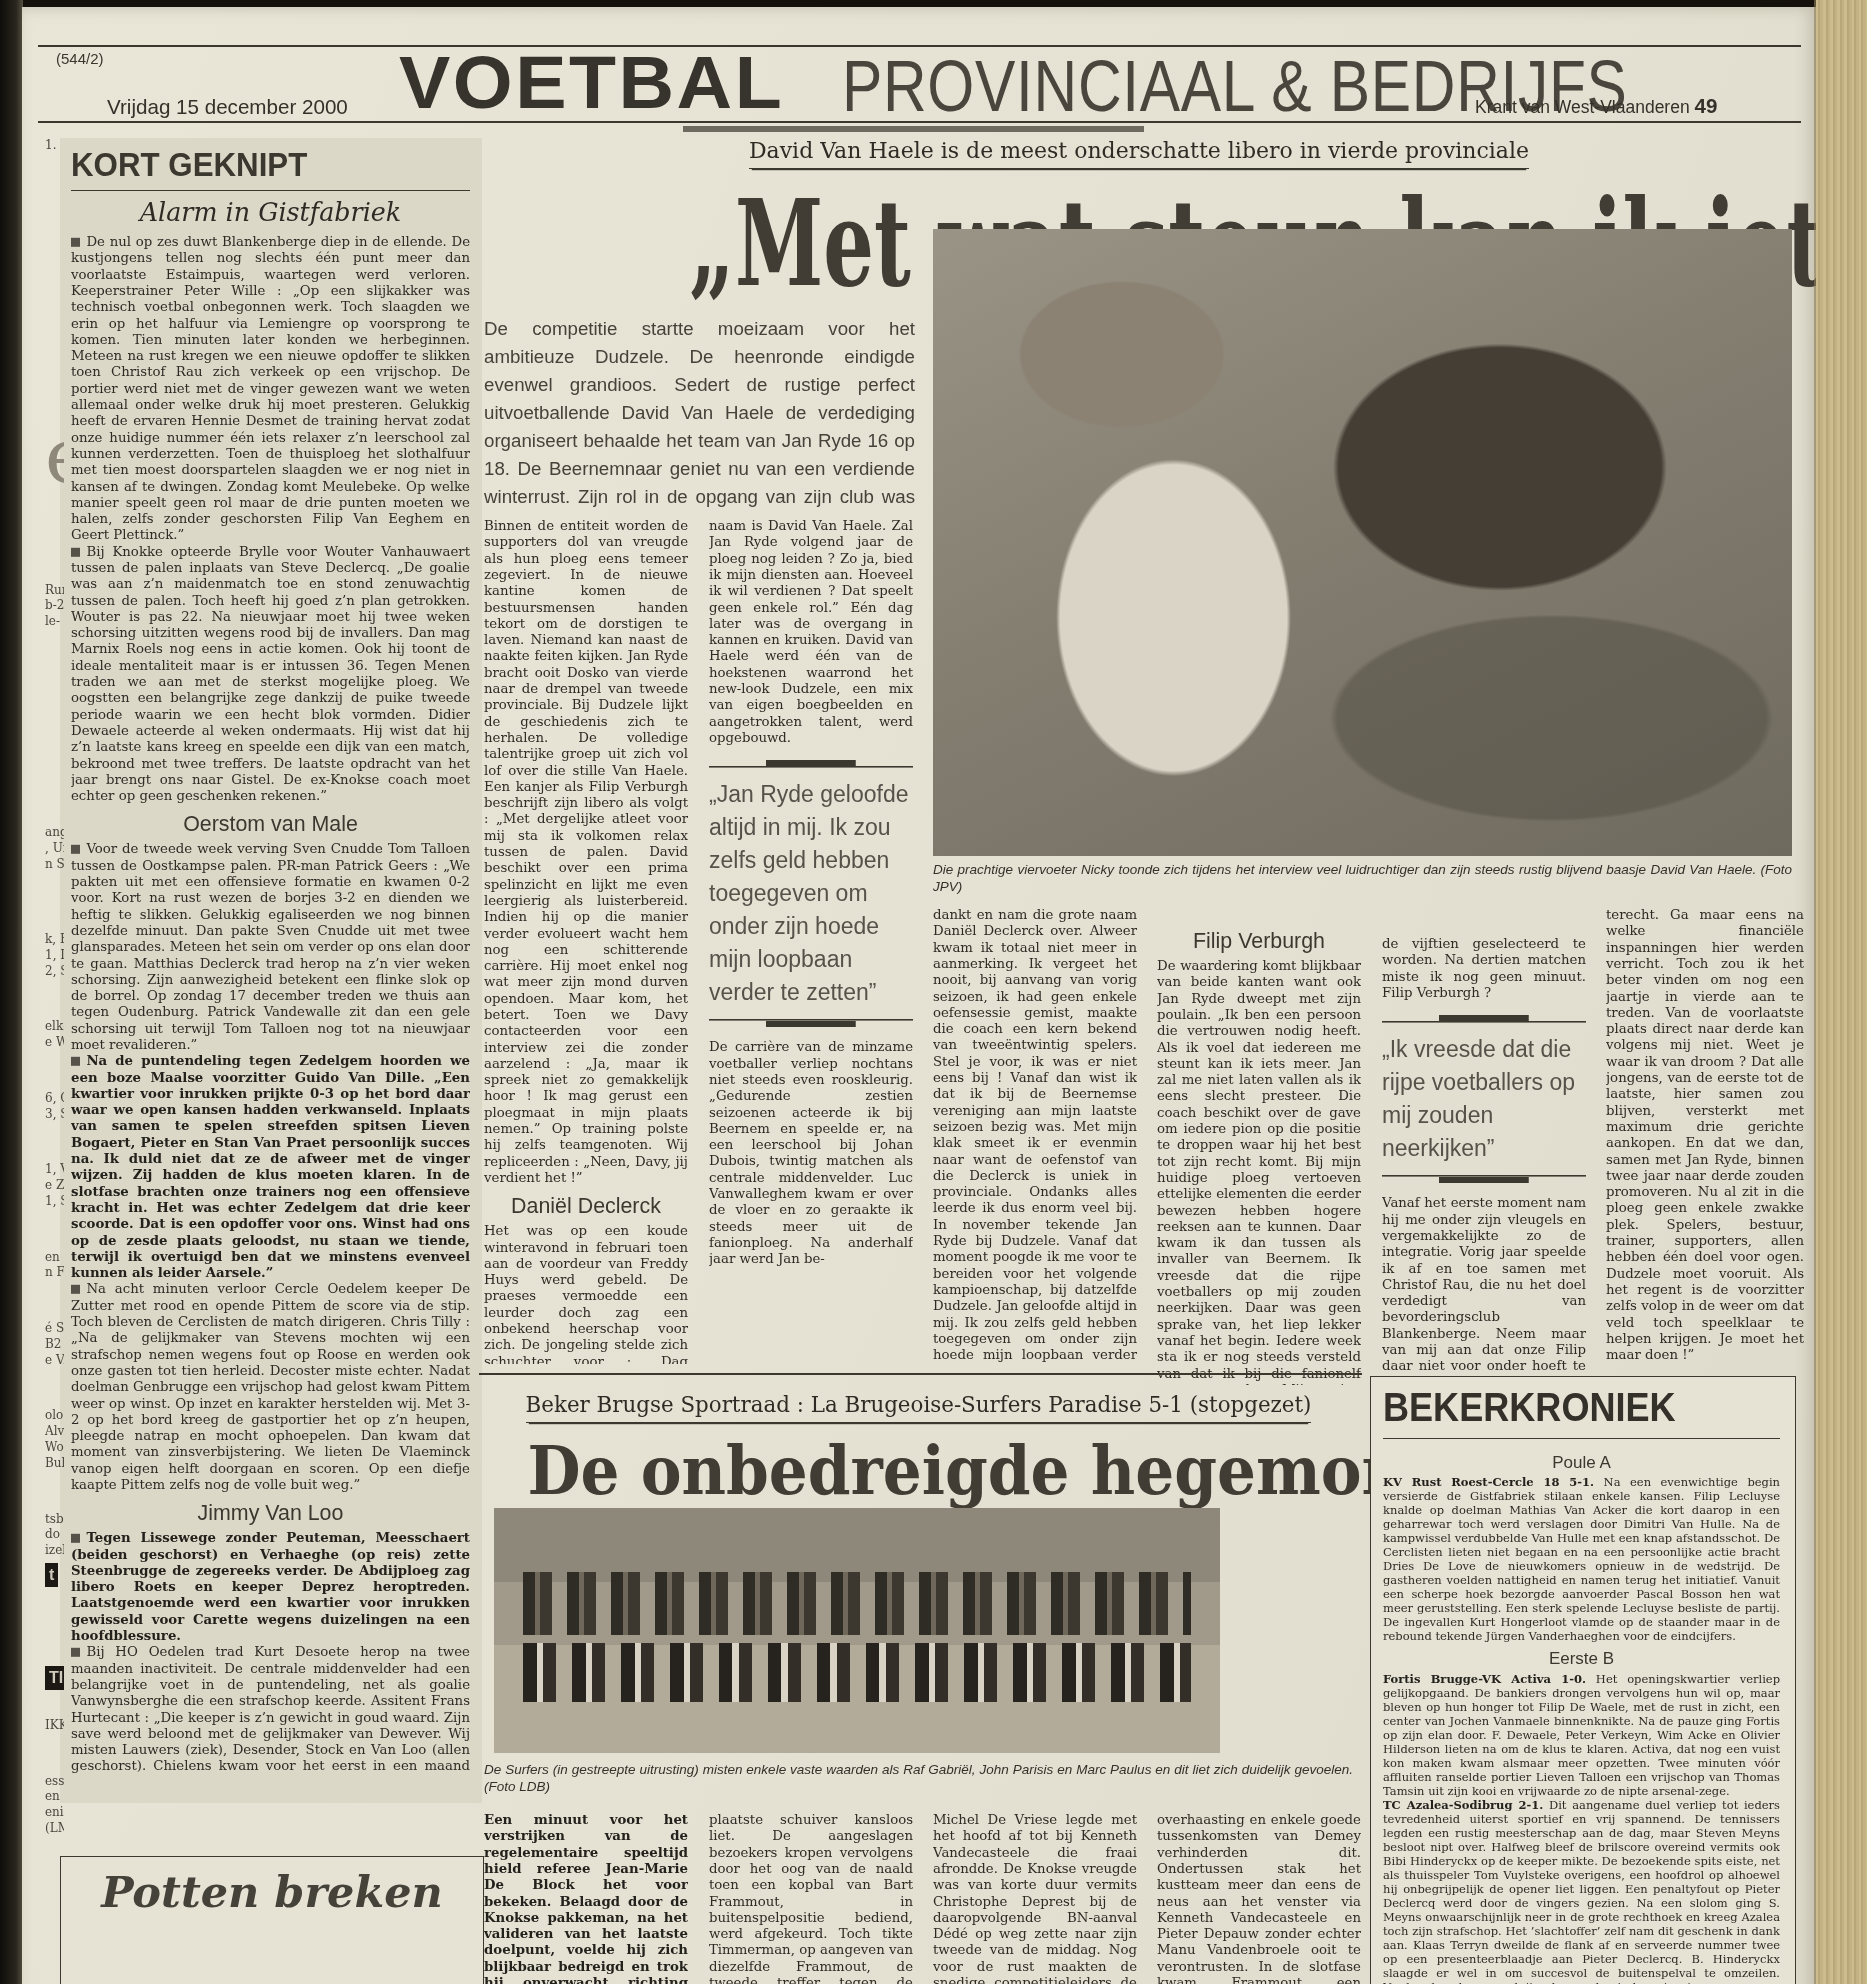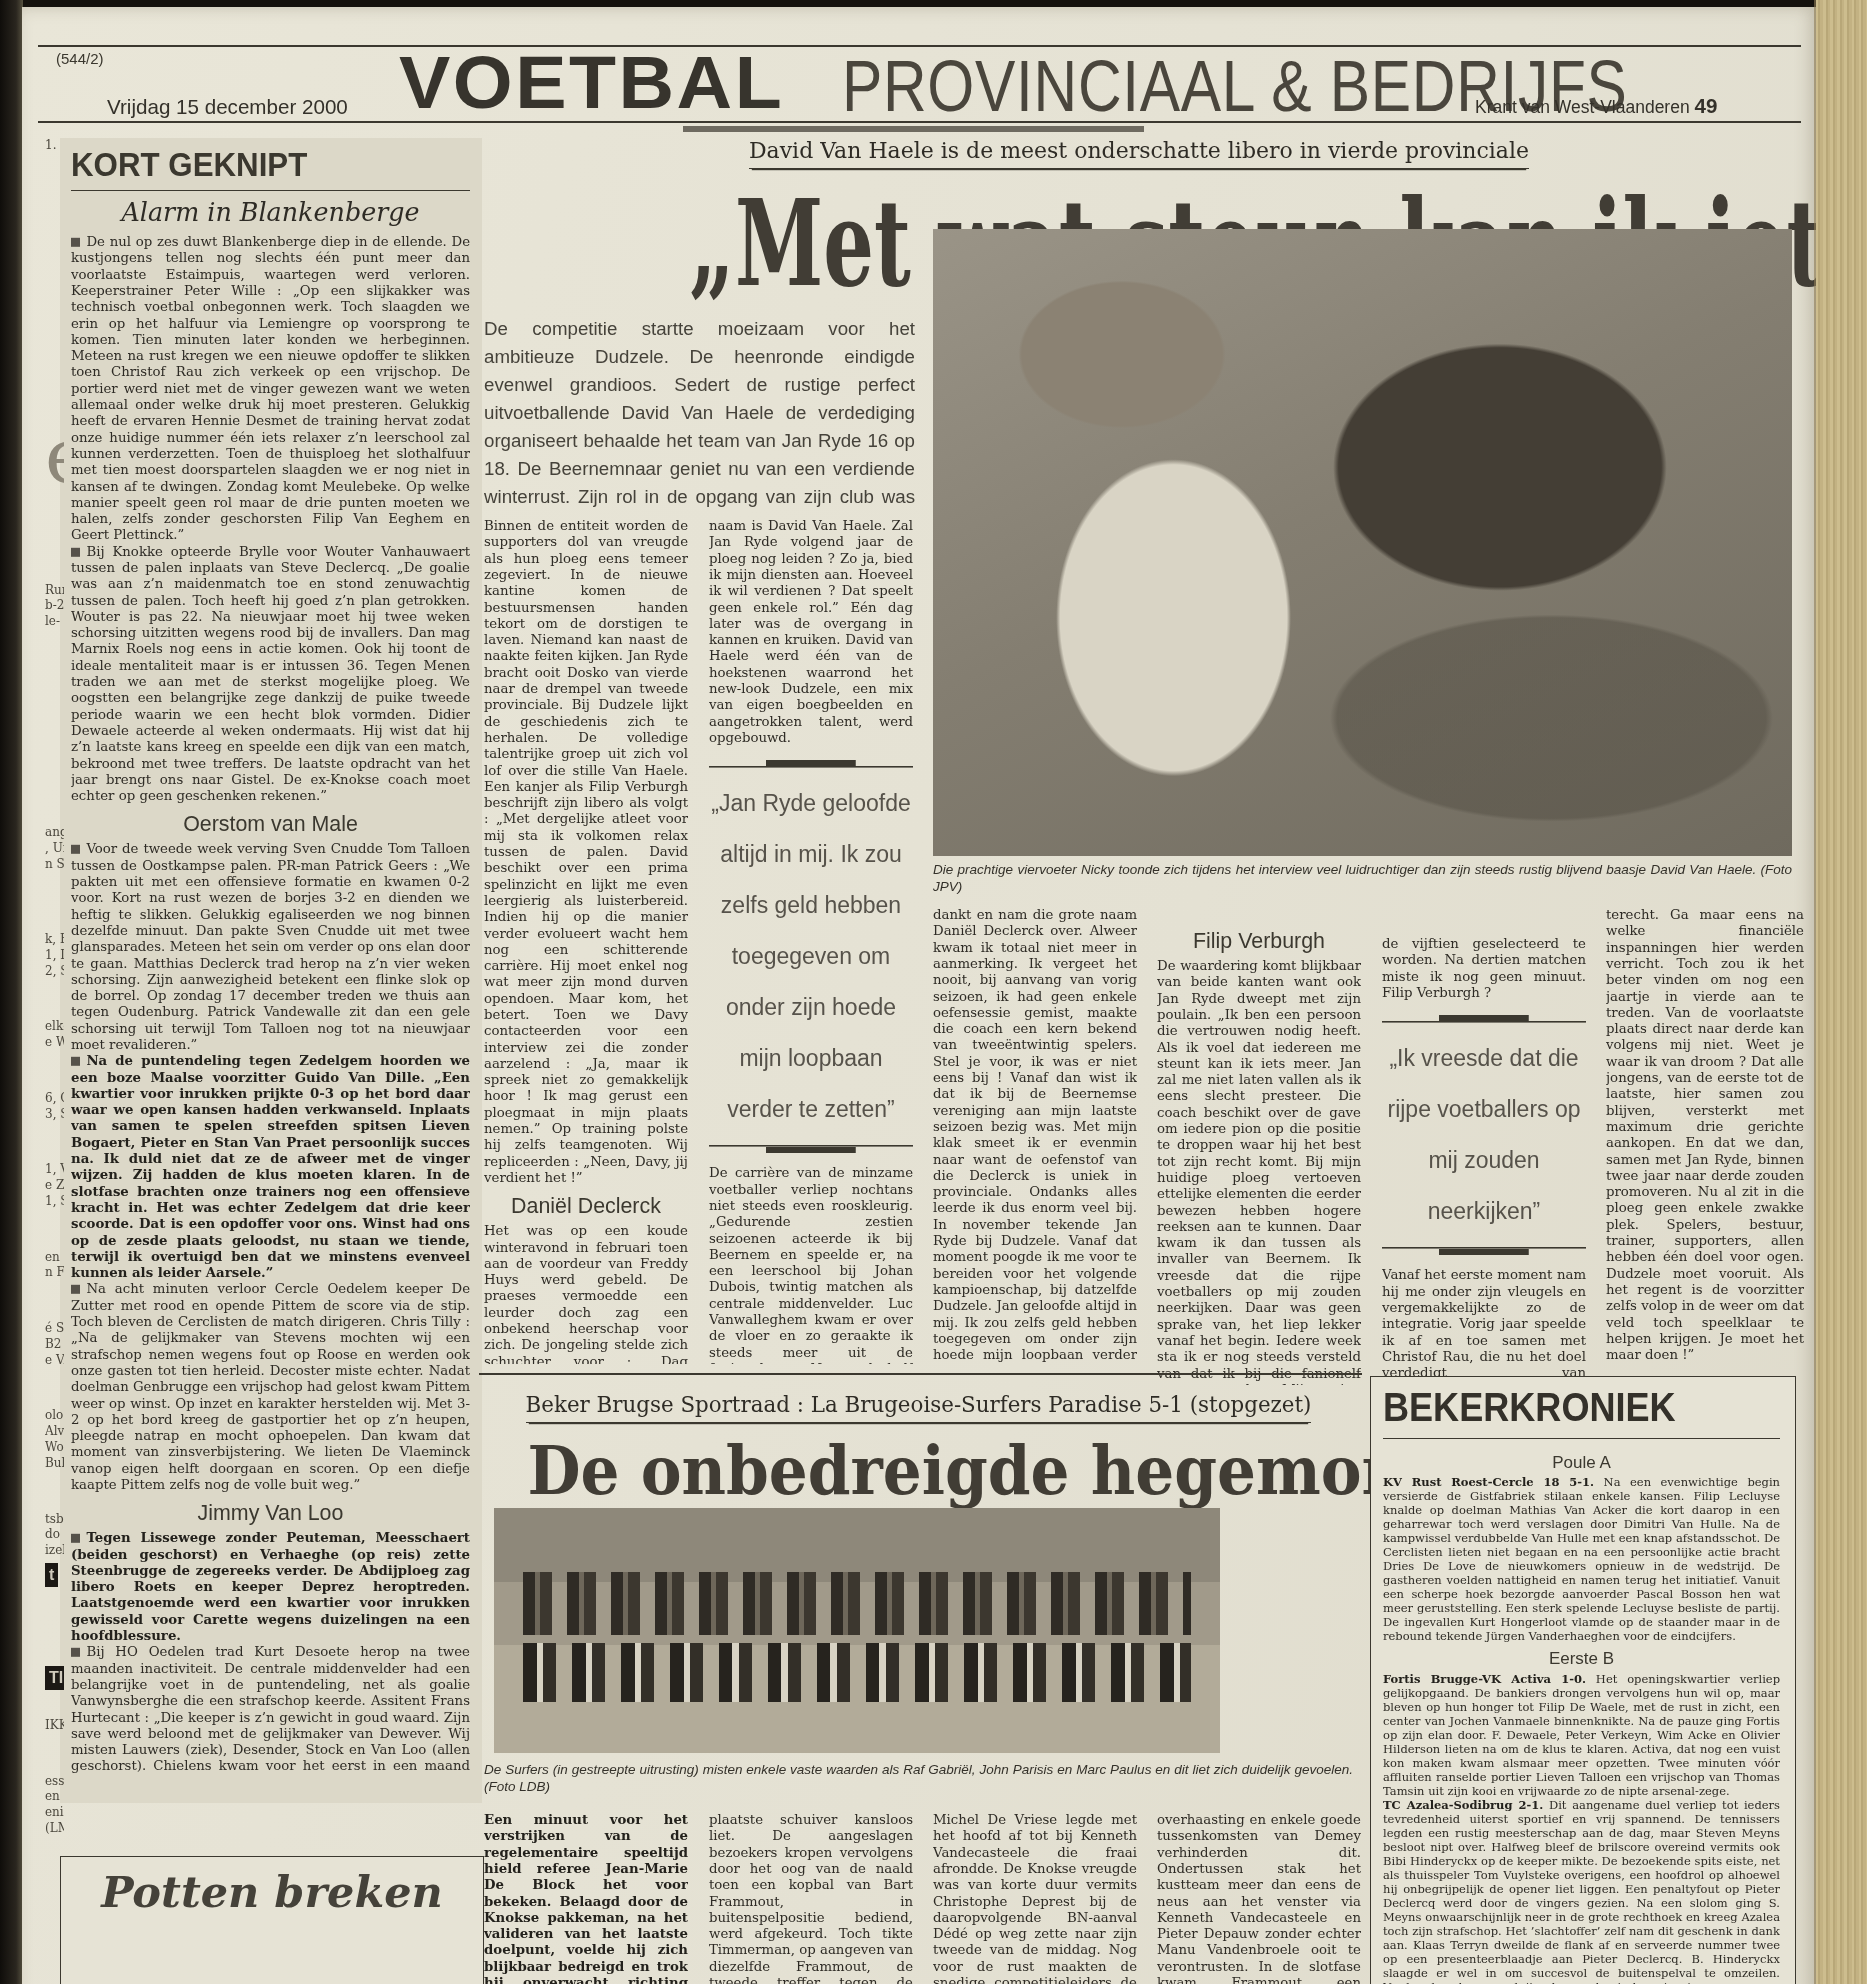--- a/index.html
+++ b/index.html
@@ -24,21 +24,21 @@
   .kort{position:absolute;left:38px;top:131px;width:422px;height:1665px;background:#dcd8c8;padding:0;}
   .kort-inner{position:absolute;left:11px;top:7.1px;width:399px;}
   .kort-title{font-family:"Liberation Sans",sans-serif;font-weight:bold;font-size:34px;color:#3b382f;transform:scaleX(.92);transform-origin:left;}
   .kort-sub{font-style:italic;font-size:25.4px;text-align:center;color:#2e2b25;margin-top:5.6px;}
   .flow{ text-align:justify;font-size:13.3px;line-height:16.3px;overflow:hidden;}
   .flow .it{margin:0;}
   .flow .it + .it.p, .flow .it + .it.pb{text-indent:0;}
   .sq{display:inline-block;width:9px;height:9px;background:#56524a;margin-right:6.4px;transform:translateY(0.8px);}
   .it.pb{font-weight:bold;color:#23211c;}
   .it.h{font-family:"Liberation Sans",sans-serif;font-size:21.4px;text-align:center;color:#3b382f;margin:12px 0 8.7px;text-indent:0;}
-  .it.q{font-family:"Liberation Sans",sans-serif;font-size:23px;line-height:51px;text-align:center;color:#56524a;padding:13.5px 0 12px;text-indent:0;}
+  .it.q{font-family:"Liberation Sans",sans-serif;font-size:23px;line-height:33px;text-align:left;color:#56524a;padding:13.5px 0 12px;text-indent:0;}
   .it.q::before,.it.q::after{content:"";display:block;height:8px;background:
      linear-gradient(#3b382f,#3b382f) center top/44% 6px no-repeat,
      linear-gradient(#3b382f,#3b382f) center bottom/100% 1.6px no-repeat;margin-bottom:10.3px;}
   .it.q::after{margin:10.3px 0 0;background:
      linear-gradient(#3b382f,#3b382f) center bottom/44% 6px no-repeat,
      linear-gradient(#3b382f,#3b382f) center top/100% 1.6px no-repeat;}
 
   
   .kicker{font-size:22px;text-align:center;color:#2e2b25;}
   .kicker span{display:inline-block;border-bottom:1.6px solid #3b382f;padding-bottom:4.8px;box-shadow:0 4px 0 -2.8px #3b382f;}
@@ -100,21 +100,21 @@
     <span>Krant van West-Vlaanderen</span>
     <b>49</b>
   </div>
   <div class="abs hr" style="left:16px;top:114px;width:1763px;"></div>
   <div class="mastbar" style="left:661px;top:119px;width:461px;"></div>
 
   <div class="kort">
     <div class="kort-inner">
       <div class="kort-title">KORT GEKNIPT</div>
       <div class="hr" style="position:static;margin:5.6px 0 4px;width:399px;"></div>
-      <div class="kort-sub">Alarm in Blankenberge</div>
+      <div class="kort-sub">Alarm in Gistfabriek</div>
       <div class="flow" style="margin-top:7.1px;height:1540px;">
           <div class="it p"><span class="sq"></span><span>De nul op zes duwt Blankenberge diep in de ellende. De kustjongens tellen nog slechts één punt meer dan voorlaatste Estaimpuis, waartegen werd verloren. Keeperstrainer Peter Wille : „Op een slijkakker was technisch voetbal onbegonnen werk. Toch slaagden we erin op het halfuur via Lemiengre op voorsprong te komen. Tien minuten later konden we herbeginnen. Meteen na rust kregen we een nieuwe opdoffer te slikken toen Christof Rau zich verkeek op een vrijschop. De portier werd niet met de vinger gewezen want we weten allemaal onder welke druk hij moet presteren. Gelukkig heeft de ervaren Hennie Desmet de training hervat zodat onze huidige nummer één iets relaxer z’n leerschool zal kunnen verderzetten. Toen de thuisploeg het slothalfuur met tien moest doorspartelen slaagden we er nog niet in kansen af te dwingen. Zondag komt Meulebeke. Op welke manier speelt geen rol maar de drie punten moeten we halen, zelfs zonder geschorsten Filip Van Eeghem en Geert Plettinck.”</span></div>
           <div class="it p"><span class="sq"></span><span>Bij Knokke opteerde Brylle voor Wouter Vanhauwaert tussen de palen inplaats van Steve Declercq. „De goalie was aan z’n maidenmatch toe en stond zenuwachtig tussen de palen. Toch heeft hij goed z’n plan getrokken. Wouter is pas 22. Na nieuwjaar moet hij twee weken schorsing uitzitten wegens rood bij de invallers. Dan mag Marnix Roels nog eens in actie komen. Ook hij toont de ideale mentaliteit maar is er intussen 36. Tegen Menen traden we aan met de sterkst mogelijke ploeg. We oogstten een belangrijke zege dankzij de puike tweede periode waarin we een hecht blok vormden. Didier Dewaele acteerde al weken ondermaats. Hij wist dat hij z’n laatste kans kreeg en speelde een dijk van een match, bekroond met twee treffers. De laatste opdracht van het jaar brengt ons naar Gistel. De ex-Knokse coach moet echter op geen geschenken rekenen.”</span></div>
           <div class="it h"><span>Oerstom van Male</span></div>
           <div class="it p"><span class="sq"></span><span>Voor de tweede week verving Sven Cnudde Tom Talloen tussen de Oostkampse palen. PR-man Patrick Geers : „We pakten uit met een offensieve formatie en kwamen 0-2 voor. Kort na rust wezen de borjes 3-2 en dienden we heftig te slikken. Gelukkig egaliseerden we nog binnen dezelfde minuut. Dan pakte Sven Cnudde uit met twee glansparades. Meteen het sein om verder op ons elan door te gaan. Matthias Declerck trad herop na z’n vier weken schorsing. Zijn aanwezigheid betekent een flinke slok op de borrel. Op zondag 17 december treden we thuis aan tegen Oudenburg. Patrick Vandewalle zit dan een gele schorsing uit terwijl Tom Talloen nog tot na nieuwjaar moet revalideren.”</span></div>
           <div class="it pb"><span class="sq"></span><span>Na de puntendeling tegen Zedelgem hoorden we een boze Maalse voorzitter Guido Van Dille. „Een kwartier voor inrukken prijkte 0-3 op het bord daar waar we open kansen hadden verkwanseld. Inplaats van samen te spelen streefden spitsen Lieven Bogaert, Pieter en Stan Van Praet persoonlijk succes na. Ik duld niet dat ze de afweer met de vinger wijzen. Zij hadden de klus moeten klaren. In de slotfase brachten onze trainers nog een offensieve kracht in. Het was echter Zedelgem dat drie keer scoorde. Dat is een opdoffer voor ons. Winst had ons op de zesde plaats geloodst, nu staan we tiende, terwijl ik overtuigd ben dat we minstens evenveel kunnen als leider Aarsele.”</span></div>
           <div class="it p"><span class="sq"></span><span>Na acht minuten verloor Cercle Oedelem keeper De Zutter met rood en opende Pittem de score via de stip. Toch bleven de Cerclisten de match dirigeren. Chris Tilly : „Na de gelijkmaker van Stevens mochten wij een strafschop nemen wegens fout op Roose en werden ook onze gasten tot tien herleid. Decoster miste echter. Nadat doelman Genbrugge een vrijschop had gelost kwam Pittem weer op winst. Op inzet en karakter herstelden wij. Met 3-2 op het bord kreeg de gastportier het op z’n heupen, pleegde natrap en mocht ophoepelen. Dan kwam dat moment van zinsverbijstering. We lieten De Vlaeminck vanop eigen helft doorgaan en scoren. Op een diefje kaapte Pittem zelfs nog de volle buit weg.”</span></div>
           <div class="it h"><span>Jimmy Van Loo</span></div>
           <div class="it pb"><span class="sq"></span><span>Tegen Lissewege zonder Peuteman, Meesschaert (beiden geschorst) en Verhaeghe (op reis) zette Steenbrugge de zegereeks verder. De Abdijploeg zag libero Roets en keeper Deprez heroptreden. Laatstgenoemde werd een kwartier voor inrukken gewisseld voor Carette wegens duizelingen na een hoofdblessure.</span></div>
           <div class="it p"><span class="sq"></span><span>Bij HO Oedelen trad Kurt Desoete herop na twee maanden inactiviteit. De centrale middenvelder had een belangrijke voet in de puntendeling, net als goalie Vanwynsberghe die een strafschop keerde. Assitent Frans Hurtecant : „Die keeper is z’n gewicht in goud waard. Zijn save werd beloond met de gelijkmaker van Dewever. Wij misten Lauwers (ziek), Desender, Stock en Van Loo (allen geschorst). Chielens kwam voor het eerst in een maand terug aan de bak. Bailleul laat zich niet meer zien. Manu Van Dommele incasseerde rood. Dat punt is een fikse opsteker in het vooruitzicht van onze achterstallige thuismatchen. Vorige week mochten we voor het eerst trainen op ons nieuw terrein.”</span></div>

